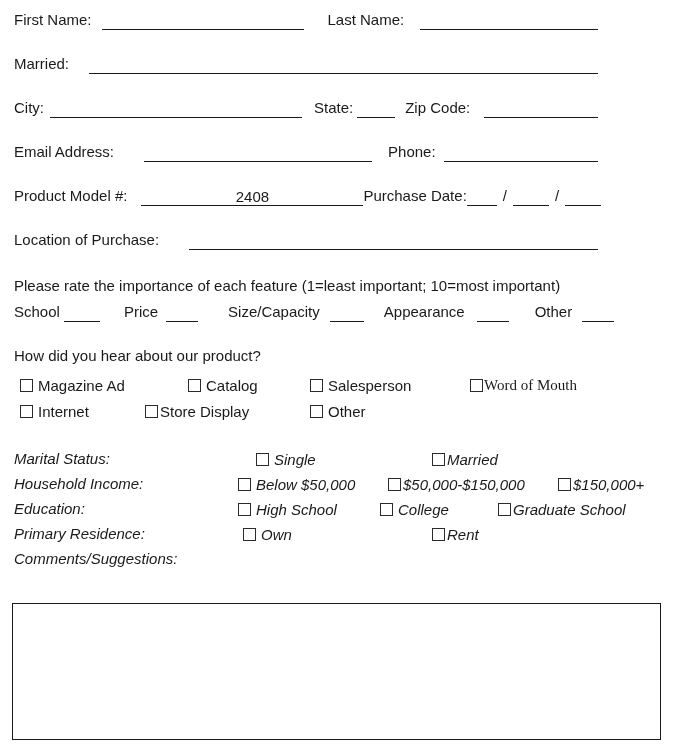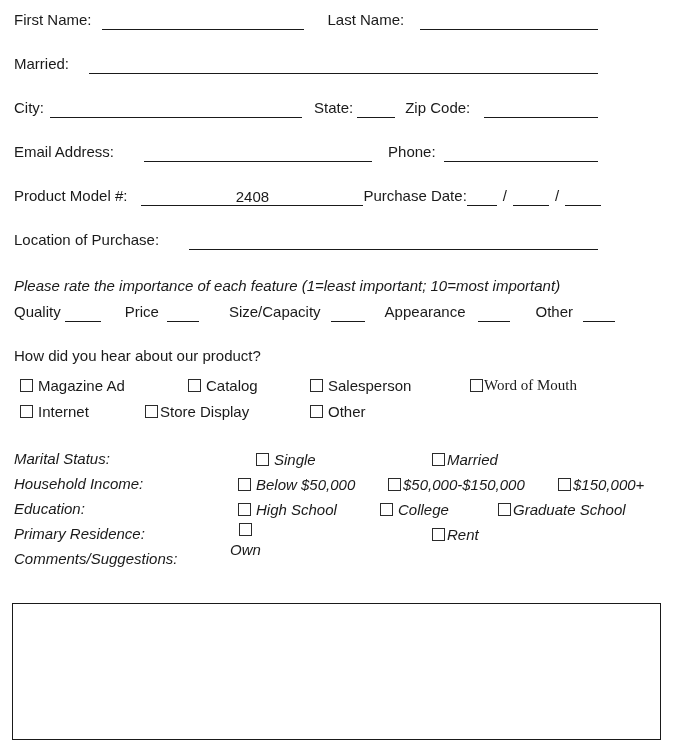--- a/index.html
+++ b/index.html
@@ -75,23 +75,23 @@
     <span class="line" style="width:36px;"></span>
     <span class="slash">/</span>
     <span class="line" style="width:36px;"></span>
   </div>
 
   <div class="row">
     <span class="lbl">Location of Purchase:</span>
     <span class="line grow" style="margin-left:30px;"></span>
   </div>
 
-  <div class="section-text" style="margin-top:26px;font-style:italic;">Please rate the importance of each feature (1=least important; 10=most important)</div>
+  <div class="section-text" style="margin-top:26px;">Please rate the importance of each feature (1=least important; 10=most important)</div>
   <div class="rating-row">
-    <span class="lbl">Quality</span>
+    <span class="lbl">School</span>
     <span class="line" style="width:36px; margin-left:4px;"></span>
     <span class="lbl" style="margin-left:24px;">Price</span>
     <span class="line" style="width:32px; margin-left:8px;"></span>
     <span class="lbl" style="margin-left:30px;">Size/Capacity</span>
     <span class="line" style="width:34px; margin-left:10px;"></span>
     <span class="lbl" style="margin-left:20px;">Appearance</span>
     <span class="line" style="width:32px; margin-left:12px;"></span>
     <span class="lbl" style="margin-left:26px;">Other</span>
     <span class="line" style="width:32px; margin-left:10px;"></span>
   </div>
@@ -169,21 +169,21 @@
       <span>College</span>
     </span>
     <span class="opt" style="left:484px; gap:2px;">
       <span class="cb"></span>
       <span>Graduate School</span>
     </span>
   </div>
 
   <div class="demo-row">
     <span class="demo-lbl">Primary Residence:</span>
-    <span class="opt" style="left:216px;flex-direction:column;">
+    <span class="opt" style="left:229px;">
       <span class="cb"></span>
       <span>Own</span>
     </span>
     <span class="opt" style="left:418px; gap:2px;">
       <span class="cb"></span>
       <span>Rent</span>
     </span>
   </div>
 
   <div class="demo-row">

